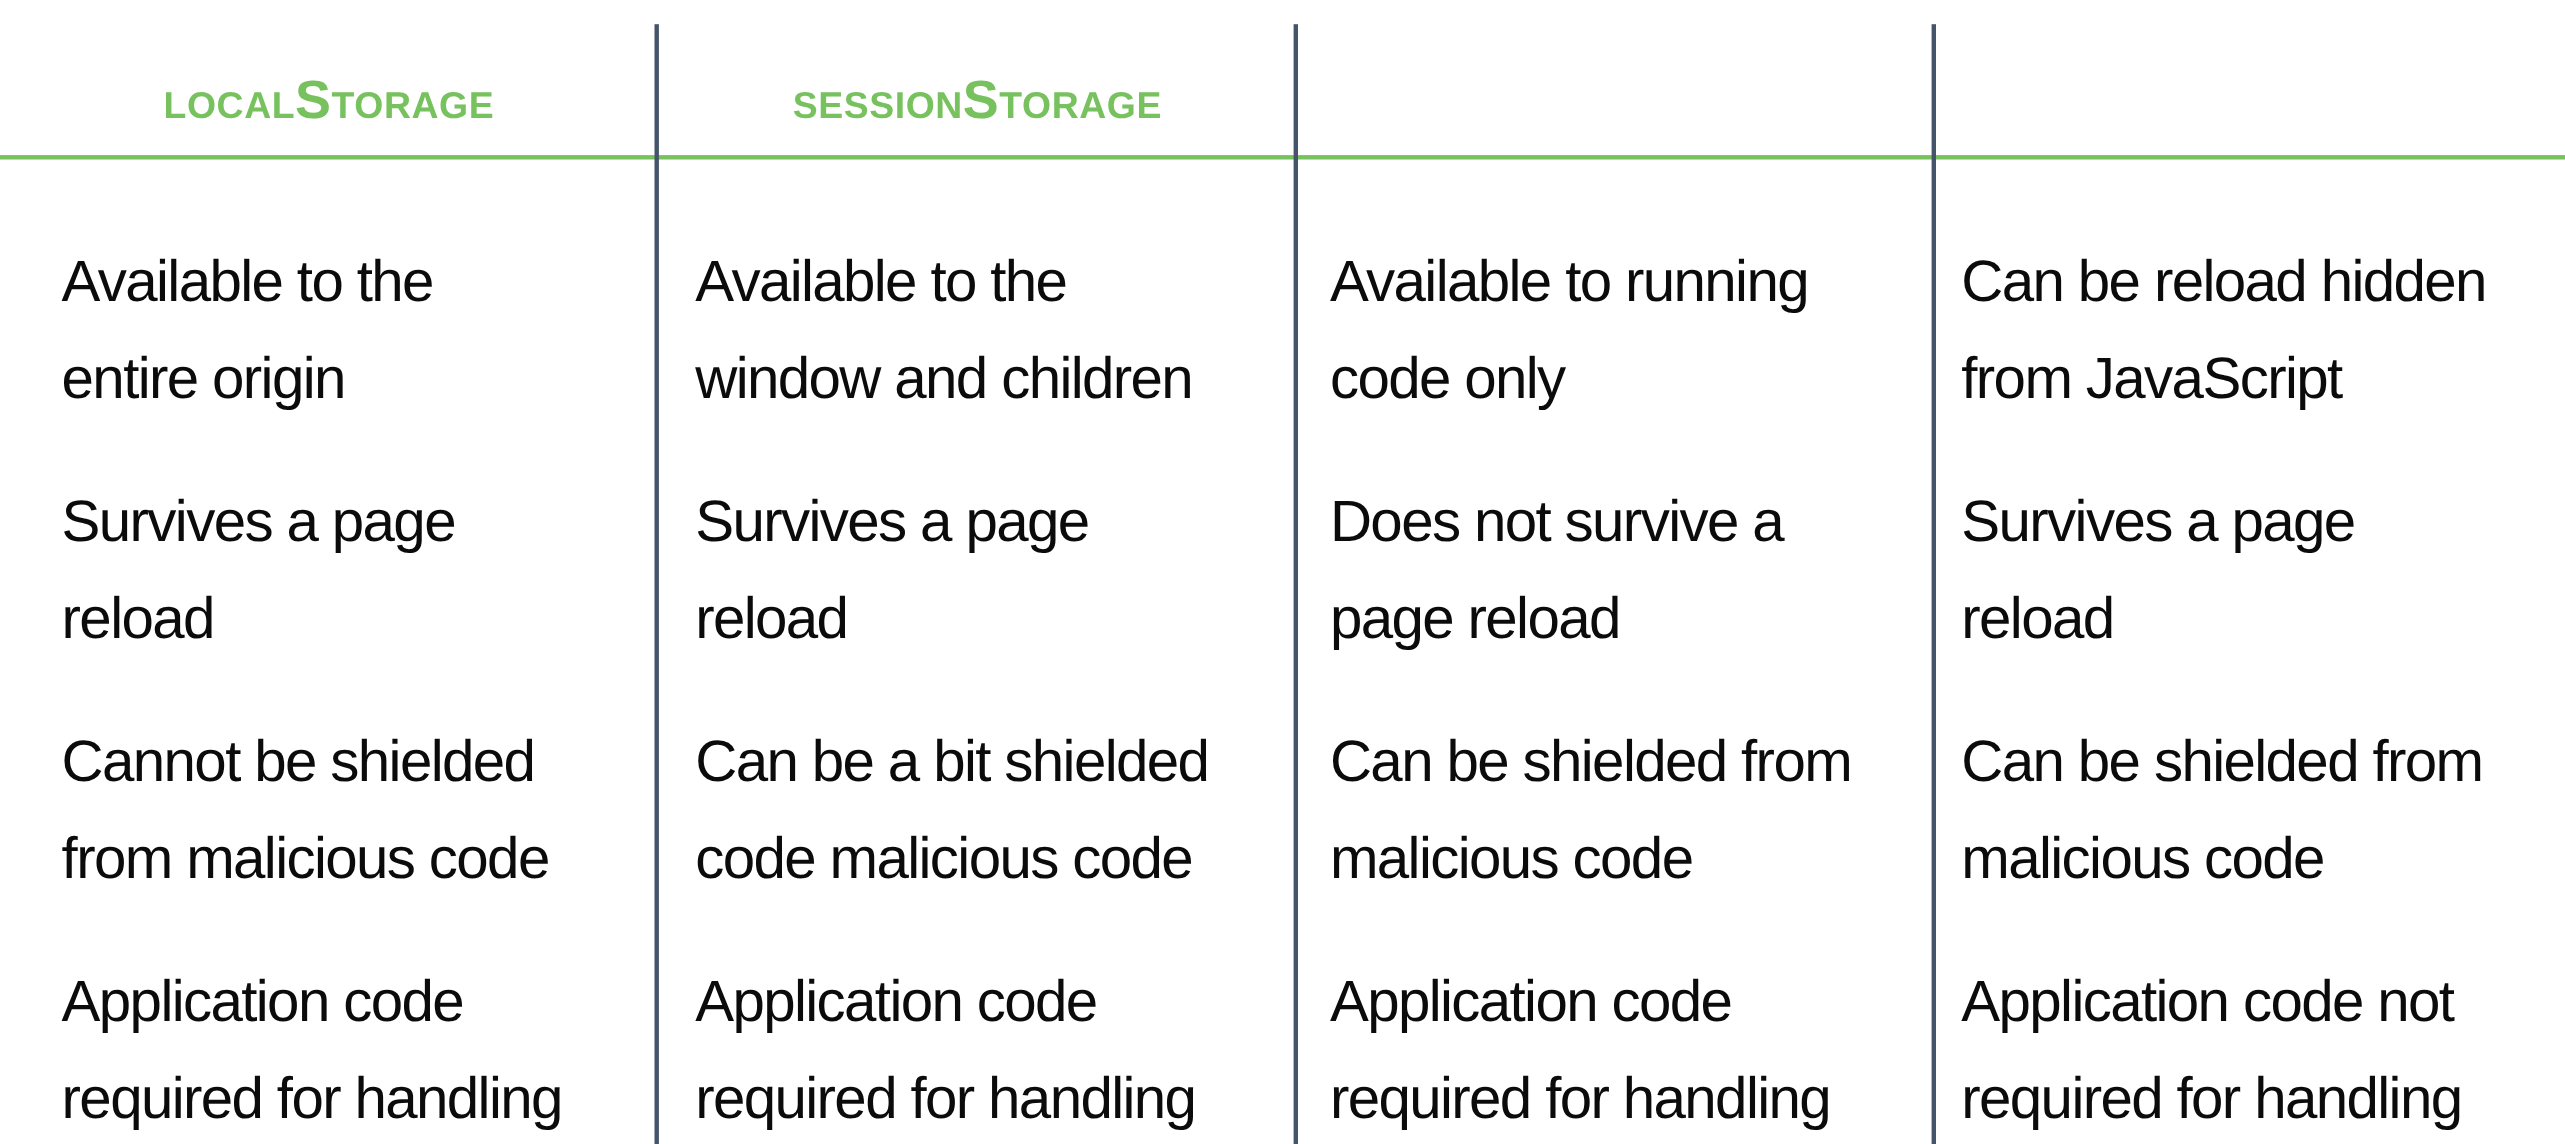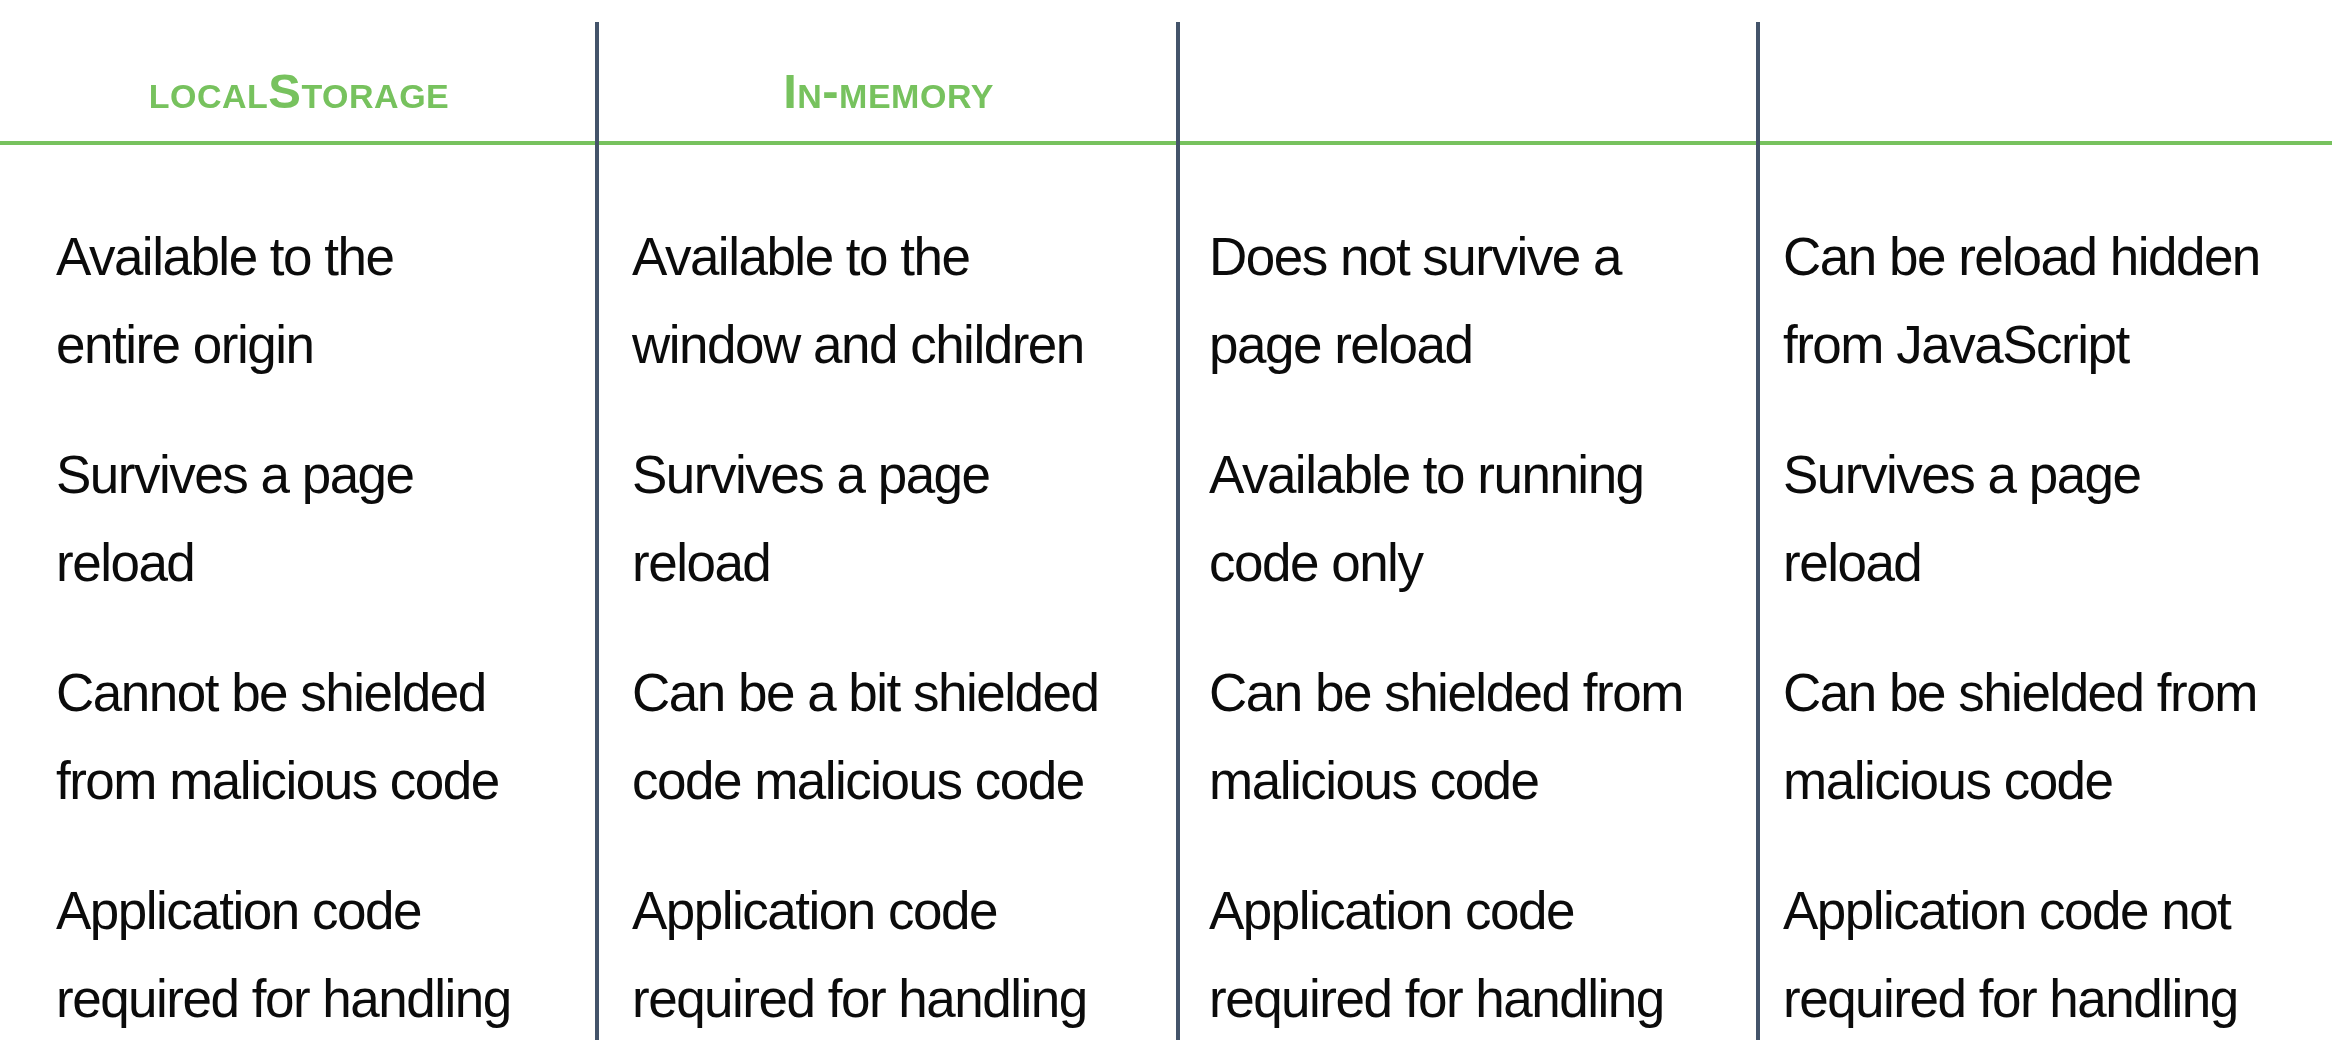--- a/index.html
+++ b/index.html
@@ -62,21 +62,21 @@
     color:var(--ink);
     white-space:pre;
   }
 </style>
 </head>
 <body>
 
 <div class="page">
   <div class="header-row" id="header-row">
       <div class="header-cell">localStorage</div>
-      <div class="header-cell">In-memory</div>
+      <div class="header-cell">sessionStorage</div>
     </div>
   <div class="green-rule"></div>
   <div class="divider d1"></div>
   <div class="divider d2"></div>
   <div class="divider d3"></div>
   <div class="body-row" id="body-row">
       <div class="body-col">
         <div class="cell">Available to the
 entire origin</div>
         <div class="cell">Survives a page
@@ -90,24 +90,24 @@
         <div class="cell">Available to the
 window and children</div>
         <div class="cell">Survives a page
 reload</div>
         <div class="cell">Can be a bit shielded
 code malicious code</div>
         <div class="cell">Application code
 required for handling</div>
       </div>
       <div class="body-col">
+        <div class="cell">Available to running
+code only</div>
         <div class="cell">Does not survive a
 page reload</div>
-        <div class="cell">Available to running
-code only</div>
         <div class="cell">Can be shielded from
 malicious code</div>
         <div class="cell">Application code
 required for handling</div>
       </div>
       <div class="body-col">
         <div class="cell">Can be reload hidden
 from JavaScript</div>
         <div class="cell">Survives a page
 reload</div>

